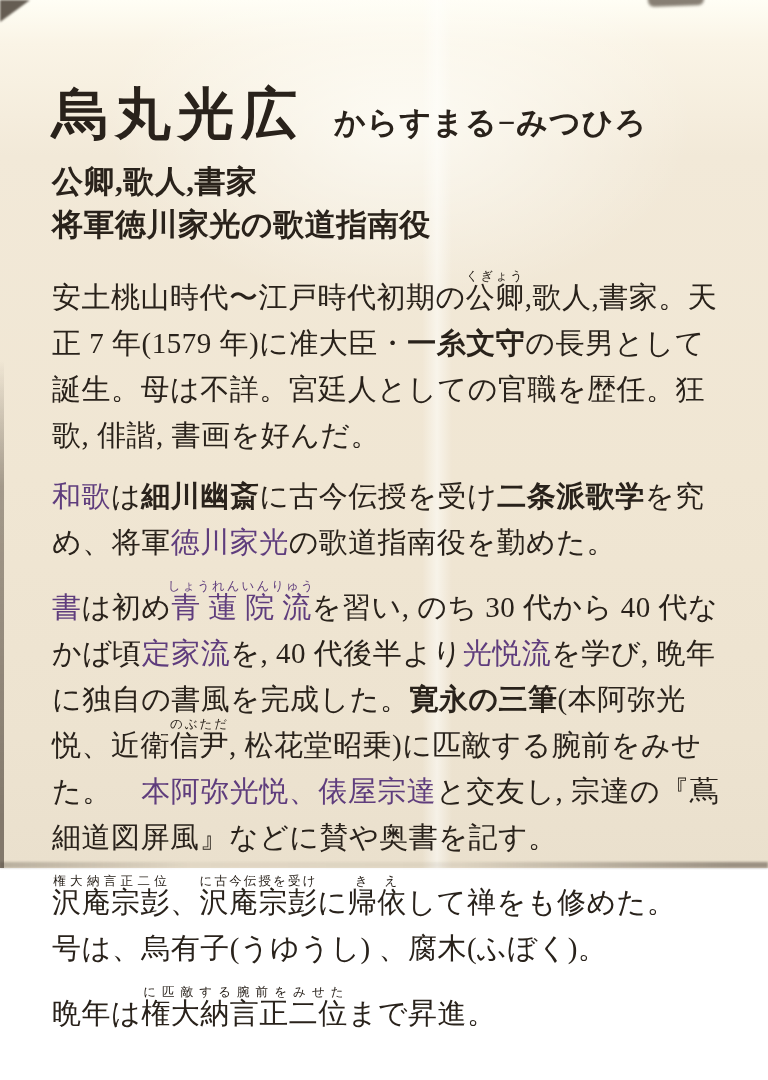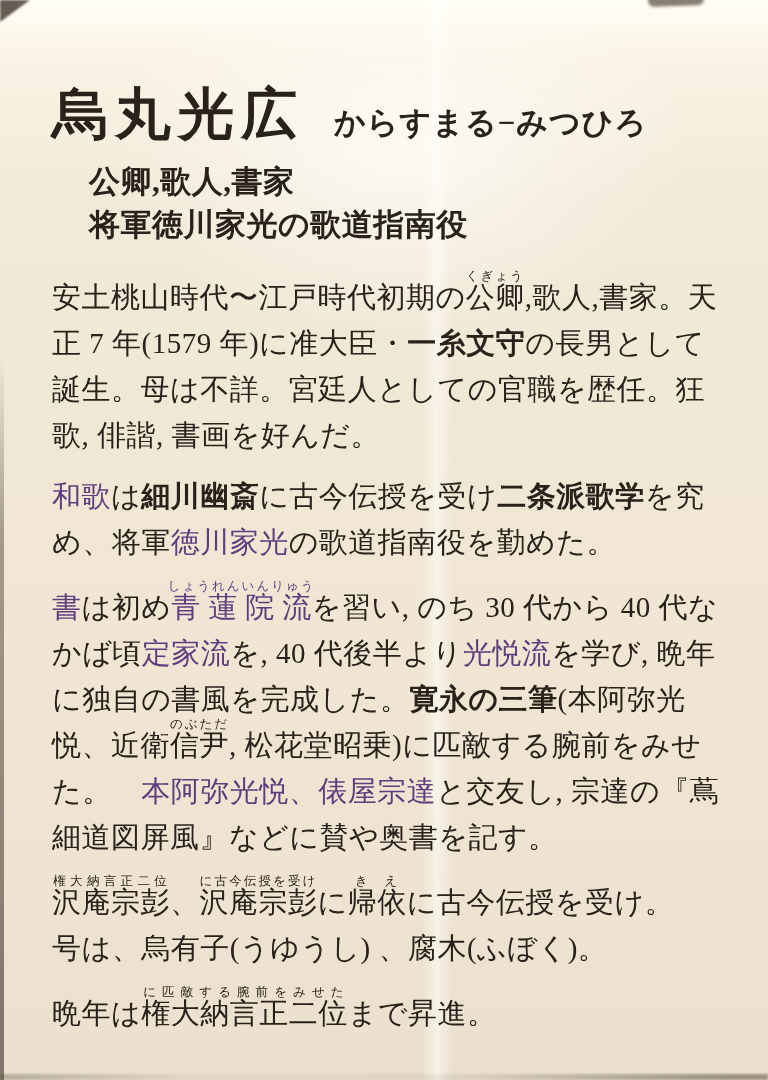--- a/index.html
+++ b/index.html
@@ -2,21 +2,21 @@
 <html lang="ja"><head>
 <meta charset="utf-8">
 <style>
   html,body{margin:0;padding:0;}
   body{
     width:768px;height:1080px;overflow:hidden;
     font-family:"Liberation Serif","DejaVu Serif",serif;
     background:#fff;
   }
   .photo{
-    position:relative;width:768px;height:1080px;
+    position:relative;width:768px;height:868px;
     background:
       radial-gradient(ellipse 420px 260px at 52% 14%, rgba(255,255,250,.75), rgba(255,255,250,0) 70%),
       linear-gradient(180deg,#fffef5 0%,#faf4e6 5%,#f2e9d8 18%,#f0e6d3 55%,#ede3d0 85%,#eae0cd 100%);
     text-decoration: underline;
   }
   
   .crease{
     position:absolute;left:55%;top:0;width:30px;height:100%;
     background:linear-gradient(90deg,rgba(255,255,250,0),rgba(255,255,252,.55),rgba(255,255,250,0));
     pointer-events:none;
@@ -49,21 +49,21 @@
     color:#29221b;
   }
   .title-row{display:flex;align-items:baseline;}
   .entry-title{
     font-size:56px;font-weight:700;letter-spacing:7px;line-height:1.1;margin:0;
   }
   .entry-reading{
     font-size:31px;font-weight:700;margin-left:30px;letter-spacing:1px;
   }
   .subtitle{
-    font-size:31px;font-weight:700;line-height:43px;letter-spacing:.5px;margin-left:37px;
+    font-size:31px;font-weight:700;line-height:43px;letter-spacing:.5px;
   }
   .subtitle-block{margin-top:14px;}
   .paragraphs{margin-top:24px;}
   .para{
     font-size:29px;line-height:46px;margin:0 0 15px 0;letter-spacing:.5px;
     text-align:left;
   }
   .bold{font-weight:700;}
   .link{color:#5f3d7d;cursor:pointer;}
   ruby{ruby-align:space-around;}
@@ -84,21 +84,21 @@
       <span class="entry-reading">からすまる−みつひろ</span>
     </div>
     <div class="subtitle-block">
       <div class="subtitle">公卿,歌人,書家</div>
       <div class="subtitle">将軍徳川家光の歌道指南役</div>
     </div>
     <div class="paragraphs">
         <p class="para"><span>安土桃山時代〜江戸時代初期の</span><ruby><span>公卿</span><rt>くぎょう</rt></ruby><span>,歌人,書家。天正 7 年(1579 年)に准大臣・</span><span class="bold">一糸文守</span><span>の長男として誕生。母は不詳。宮廷人としての官職を歴任。狂歌, 俳諧, 書画を好んだ。</span></p>
         <p class="para"><span class="link">和歌</span><span>は</span><span class="bold">細川幽斎</span><span>に古今伝授を受け</span><span class="bold">二条派歌学</span><span>を究め、将軍</span><span class="link">徳川家光</span><span>の歌道指南役を勤めた。</span></p>
         <p class="para"><span class="link">書</span><span>は初め</span><ruby class="link"><span>青蓮院流</span><rt>しょうれんいんりゅう</rt></ruby><span>を習い, のち 30 代から 40 代なかば頃</span><span class="link">定家流</span><span>を, 40 代後半より</span><span class="link">光悦流</span><span>を学び, 晩年に独自の書風を完成した。</span><span class="bold">寛永の三筆</span><span>(本阿弥光悦、近衛</span><ruby><span>信尹</span><rt>のぶただ</rt></ruby><span>, 松花堂昭乗)に匹敵する腕前をみせた。　</span><span class="link">本阿弥光悦、俵屋宗達</span><span>と交友し, 宗達の『蔦細道図屏風』などに賛や奥書を記す。</span></p>
-        <p class="para"><ruby><span>沢庵宗彭</span><rt>権大納言正二位</rt></ruby><span>、</span><ruby><span>沢庵宗彭</span><rt>に古今伝授を受け</rt></ruby><span>に</span><ruby><span>帰依</span><rt>きえ</rt></ruby><span>に古今伝授を受け。</span><br><span>号は、烏有子(うゆうし) 、腐木(ふぼく)。</span></p>
+        <p class="para"><ruby><span>沢庵宗彭</span><rt>権大納言正二位</rt></ruby><span>、</span><ruby><span>沢庵宗彭</span><rt>に古今伝授を受け</rt></ruby><span>に</span><ruby><span>帰依</span><rt>きえ</rt></ruby><span>して禅をも修めた。</span><br><span>号は、烏有子(うゆうし) 、腐木(ふぼく)。</span></p>
         <p class="para"><span>晩年は</span><ruby><span>権大納言正二位</span><rt>に匹敵する腕前をみせた</rt></ruby><span>まで昇進。</span><br></p>
       </div>
   </div>
 
   <div class="corner-tl"></div>
   <div class="corner-tr"></div>
   <div class="edge-left"></div>
   <div class="edge-bottom"></div>
 </div>
 

